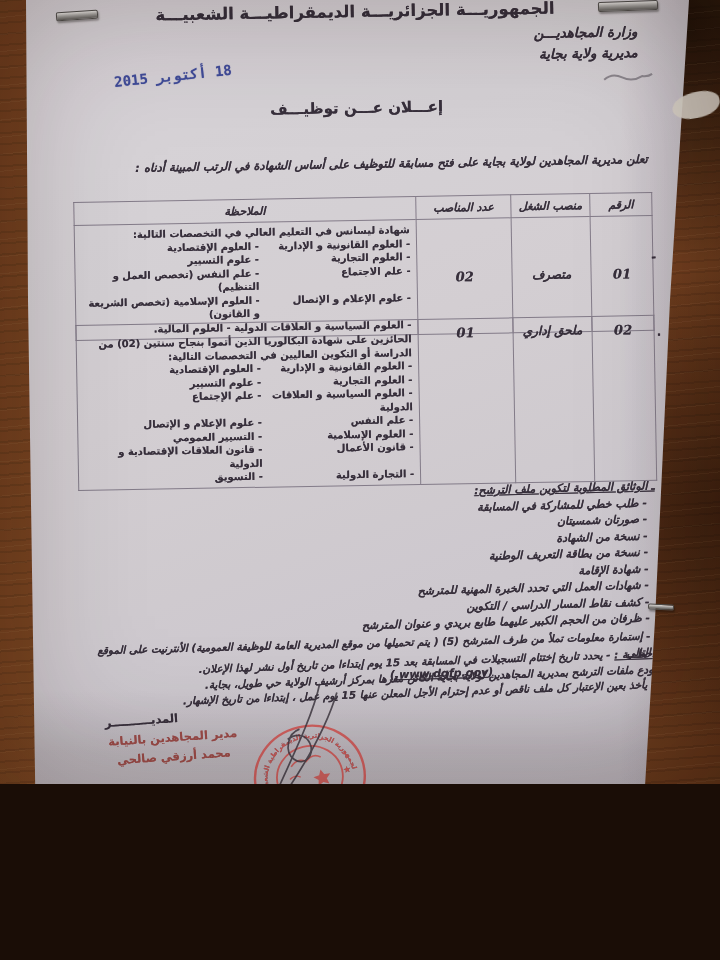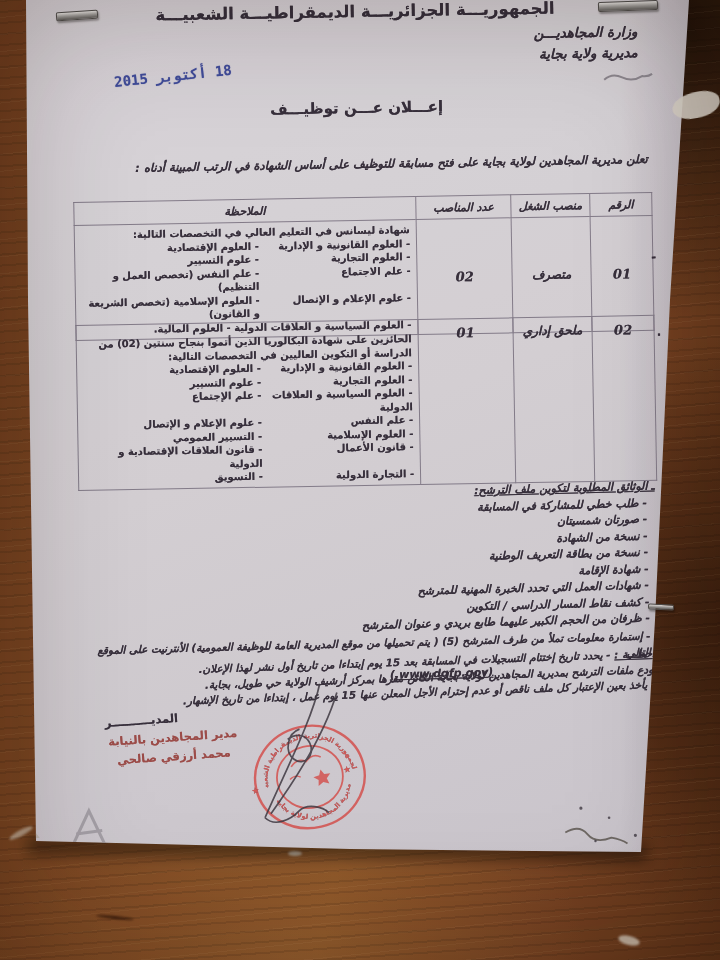--- a/index.html
+++ b/index.html
@@ -1,16 +1,16 @@
 <!DOCTYPE html>
 <html lang="ar"><head>
 <meta charset="utf-8">
 <style>
   html,body{margin:0;padding:0;background:#1a0d06;}
-  .scene{position:relative;width:720px;height:960px;overflow:hidden;
+  .scene{position:relative;width:720px;height:784px;overflow:hidden;
          font-family:"DejaVu Sans",sans-serif;}
   
   .wood{position:absolute;inset:0;
     background:
       radial-gradient(130% 75% at 92% 2%, rgba(5,2,1,.85), rgba(0,0,0,0) 42%),
       radial-gradient(80% 55% at 100% 65%, rgba(25,10,4,.6), rgba(0,0,0,0) 55%),
       radial-gradient(70% 40% at 40% 100%, rgba(255,200,130,.10), rgba(0,0,0,0) 60%),
       linear-gradient(100deg,#6e3c1e 0%,#7d4722 28%,#8a5226 55%,#774222 78%,#5d3118 100%);}
   .wood::after{content:"";position:absolute;inset:0;
     background:

